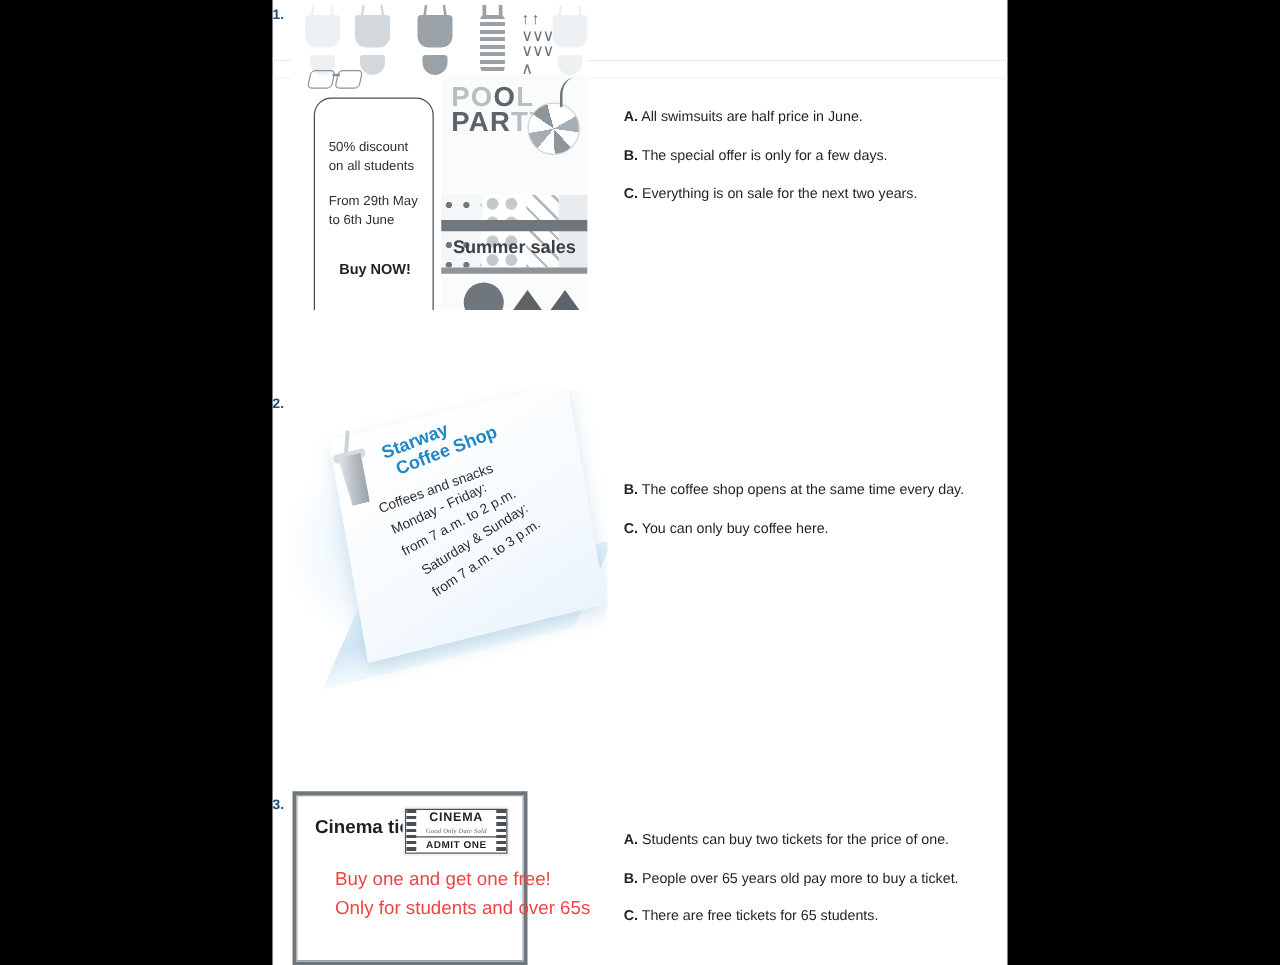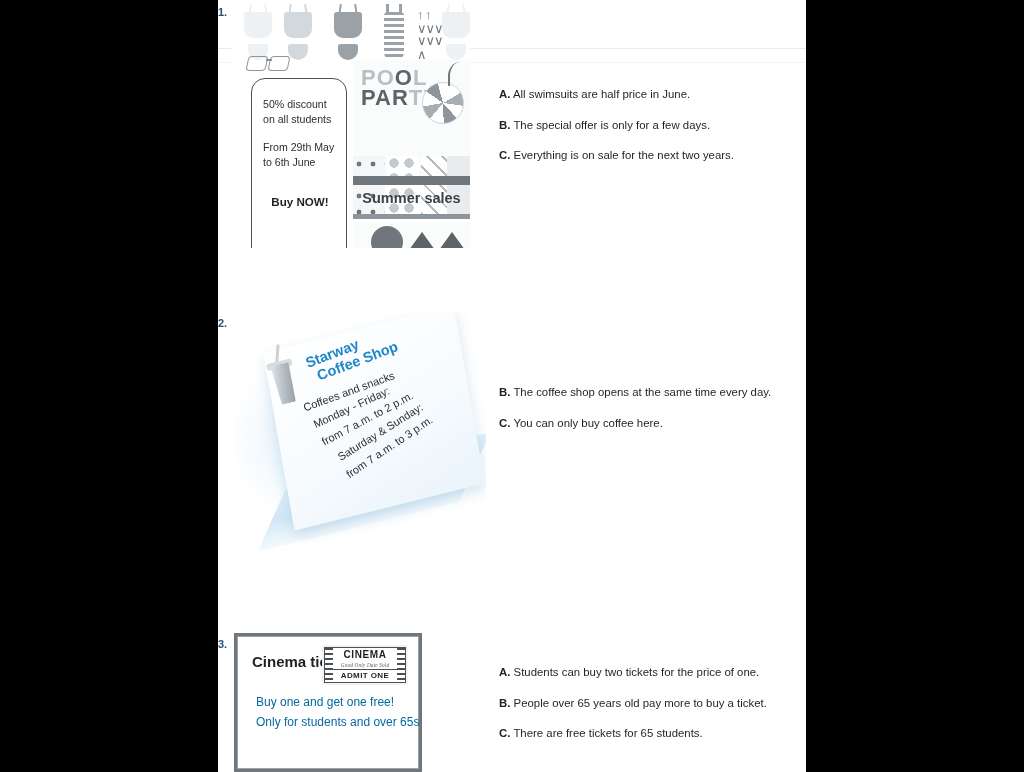--- a/index.html
+++ b/index.html
@@ -207,21 +207,21 @@
     border-bottom: 18px solid #5d6368;
   }
   .tri1 { left: 56px; }
   .tri2 { left: 86px; }
   .discount-box {
     position: absolute; left: 18px; top: 78px;
     width: 96px; height: 184px;
     border: 1.6px solid #4a4f54;
     border-radius: 14px;
     background: #ffffff;
-    padding: 18px 9px 0 11px;
+    padding: 32px 9px 0 11px;
   }
   .discount-box p {
     margin: 0 0 0 0;
     font-family: "Liberation Sans", sans-serif;
     font-size: 10.6px;
     color: #2b2f33;
     line-height: 1.42;
   }
   .discount-box .gap { height: 13px; }
   .discount-box .cta {
@@ -377,24 +377,24 @@
     letter-spacing: .4px; color: #1d2125;
     background: #ffffff;
     border-top: 1px solid #4a4f54;
     width: 100%; text-align: center;
     padding-top: 1px;
   }
   .cinema-lines {
     position: absolute; left: 14px; top: 58px;
   }
   .cinema-lines p {
-    margin: 0 0 6px 4px;
-    font-family: "Liberation Sans", sans-serif;
-    font-size: 12px;
-    color: #0369a1;
+    margin: 0 0 6px 16px;
+    font-family: "Liberation Sans", sans-serif;
+    font-size: 15px;
+    color: #ef4444;
     white-space: nowrap;
   }
 </style>
 </head>
 <body>
 
 <div id="root">
   <div class="page">
 
     <div class="page-rule rule-a"></div>

